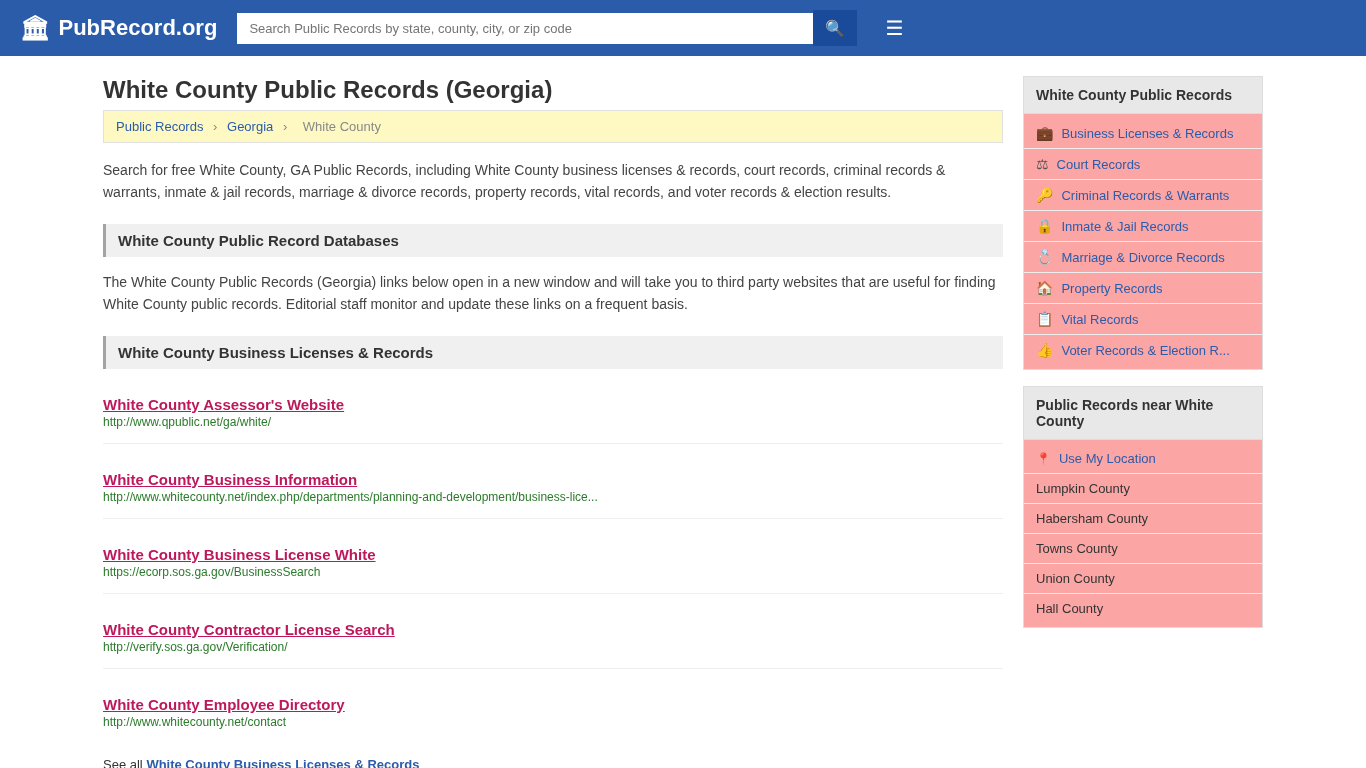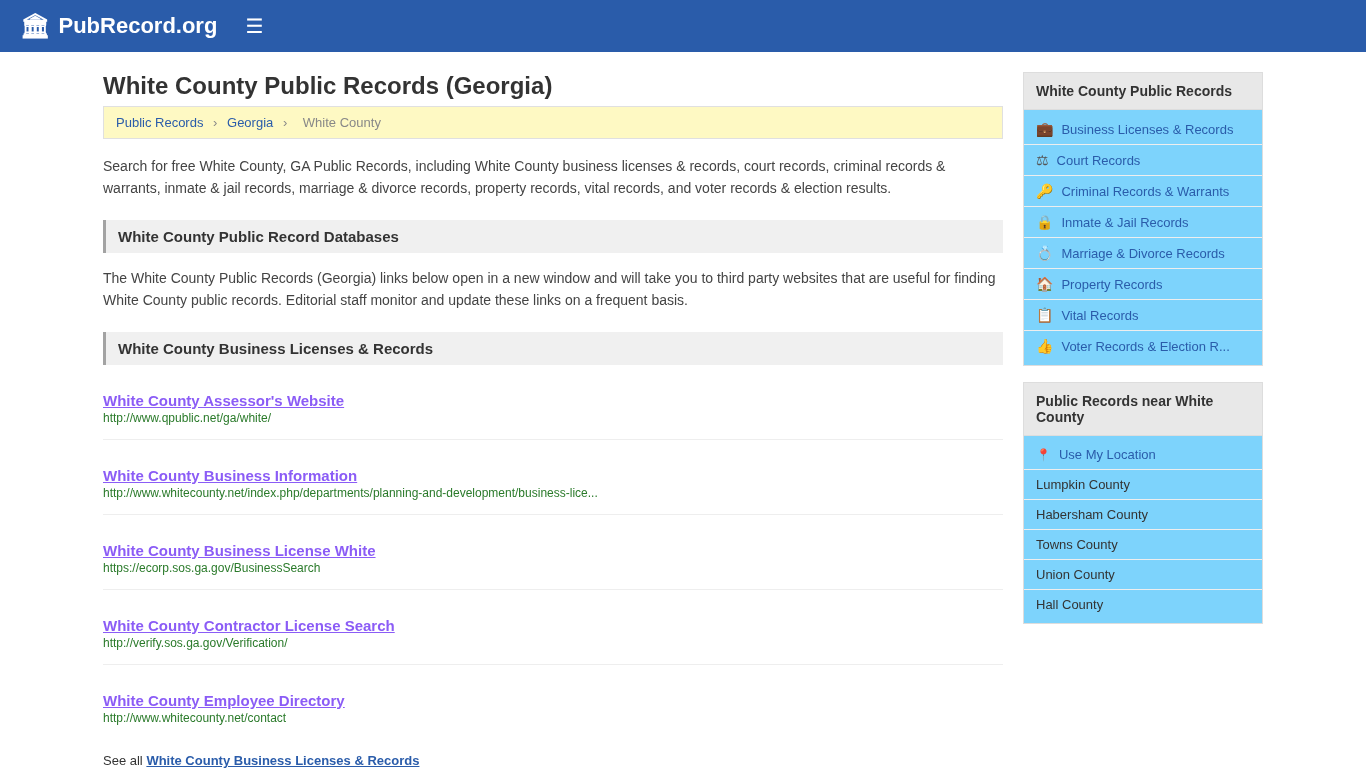--- a/index.html
+++ b/index.html
@@ -116,21 +116,21 @@
     
     .link-item {
       margin-bottom: 14px;
       padding-bottom: 14px;
       border-bottom: 1px solid #eee;
     }
     .link-item:last-child { border-bottom: none; }
     .link-title {
       font-size: 15px;
       font-weight: bold;
-      color: #8b5cf6;
+      color: #be185d;
       text-decoration: underline;
       cursor: pointer;
       margin-top: 27px;
     }
     .link-url {
       font-size: 12px;
       color: #2a7a2a;
       margin-top: 2px;
     }
 
@@ -142,21 +142,21 @@
     }
     .see-all a {
       color: #2a5caa;
       font-weight: bold;
       text-decoration: underline;
       cursor: pointer;
     }
 
     
     .sidebar-section {
-      background: #7dd3fc;
+      background: #fca5a5;
       border: 1px solid #ddd;
       margin-bottom: 16px;
     }
     .sidebar-section-title {
       background: #e8e8e8;
       padding: 10px 12px;
       font-size: 14px;
       font-weight: bold;
       color: #333;
       border-bottom: 1px solid #ddd;
@@ -192,20 +192,26 @@
     .location-icon { color: #666; font-size: 12px; }
   </style>
 </head>
 <body>
 
 <header>
   <div class="header">
     <div class="logo-area">
       <span class="logo-icon">🏛</span>
       <span>PubRecord.org</span>
+    </div>
+    <div class="search-bar">
+      <input type="text" placeholder="Search Public Records by state, county, city, or zip code" style="">
+      <button class="search-btn">
+        <span>🔍</span>
+      </button>
     </div>
     <button class="menu-btn">
       <span>☰</span>
     </button>
   </div>
 </header>
 
 <div class="main-container">
 
   <div class="content">

